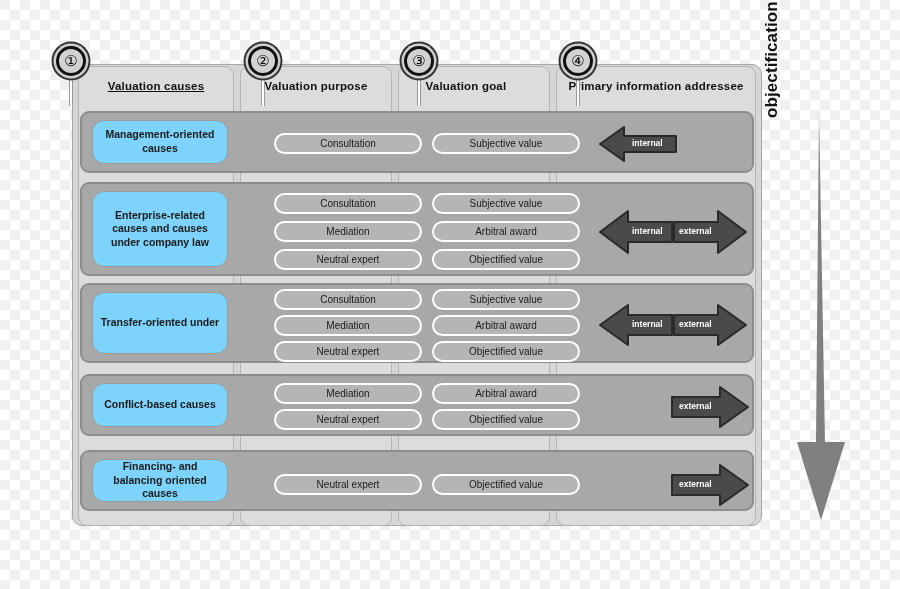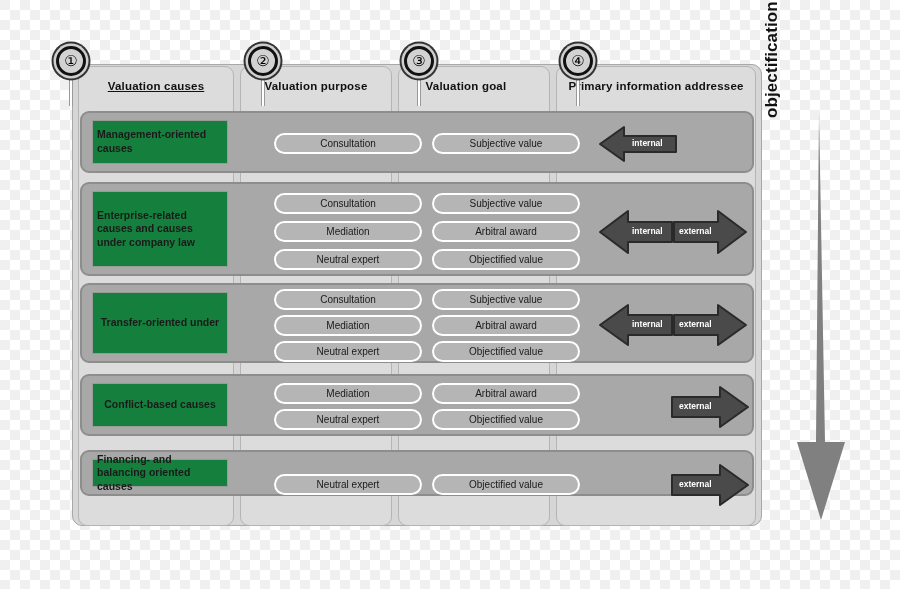--- a/index.html
+++ b/index.html
@@ -81,26 +81,27 @@
     border: 2px solid #8d8d8d;
     border-radius: 9px;
     z-index: 5;
   }
   .cause-box {
     position: absolute;
     left: 10px;
     top: 7px;
     bottom: 7px;
     width: 136px;
-    background: #15803d;
+    background: #7dd3fc;
     border: 1.5px solid #9a9a9a;
-    border-radius: 0;
+    border-radius: 12px;
     display: flex;
     align-items: center;
     justify-content: center;
+    text-align: center;
     font-size: 10.5px;
     font-weight: bold;
     color: #1a1a1a;
     line-height: 1.3;
     padding: 2px 4px;
   }
   .pill {
     position: absolute;
     height: 21px;
     background: #b5b5b5;
@@ -292,21 +293,21 @@
       <span>Objectified value</span>
     </div>
     <div class="arrowwrap" style="left:588px; top:9px;">
       <svg width="80" height="44" viewBox="0 0 80 44">
         <polygon points="78,22 50,2 50,12 2,12 2,32 50,32 50,42" fill="#4a4a4a" stroke="#2a2a2a" stroke-width="2" stroke-linejoin="round"></polygon>
       </svg>
       <span class="arrowlabel" style="left:9px; top:16px;">external</span>
     </div>
   </div>
 
-  <div class="row" style="top:450px; height:46px;padding-left:24px;">
+  <div class="row" style="top:450px; height:61px;padding-left:24px;">
     <div class="cause-box">
       <span>Financing- and balancing oriented causes</span>
     </div>
     <div class="pill purpose" style="top:22px;">
       <span>Neutral expert</span>
     </div>
     <div class="pill goal" style="top:22px;">
       <span>Objectified value</span>
     </div>
     <div class="arrowwrap" style="left:588px; top:11px;">

